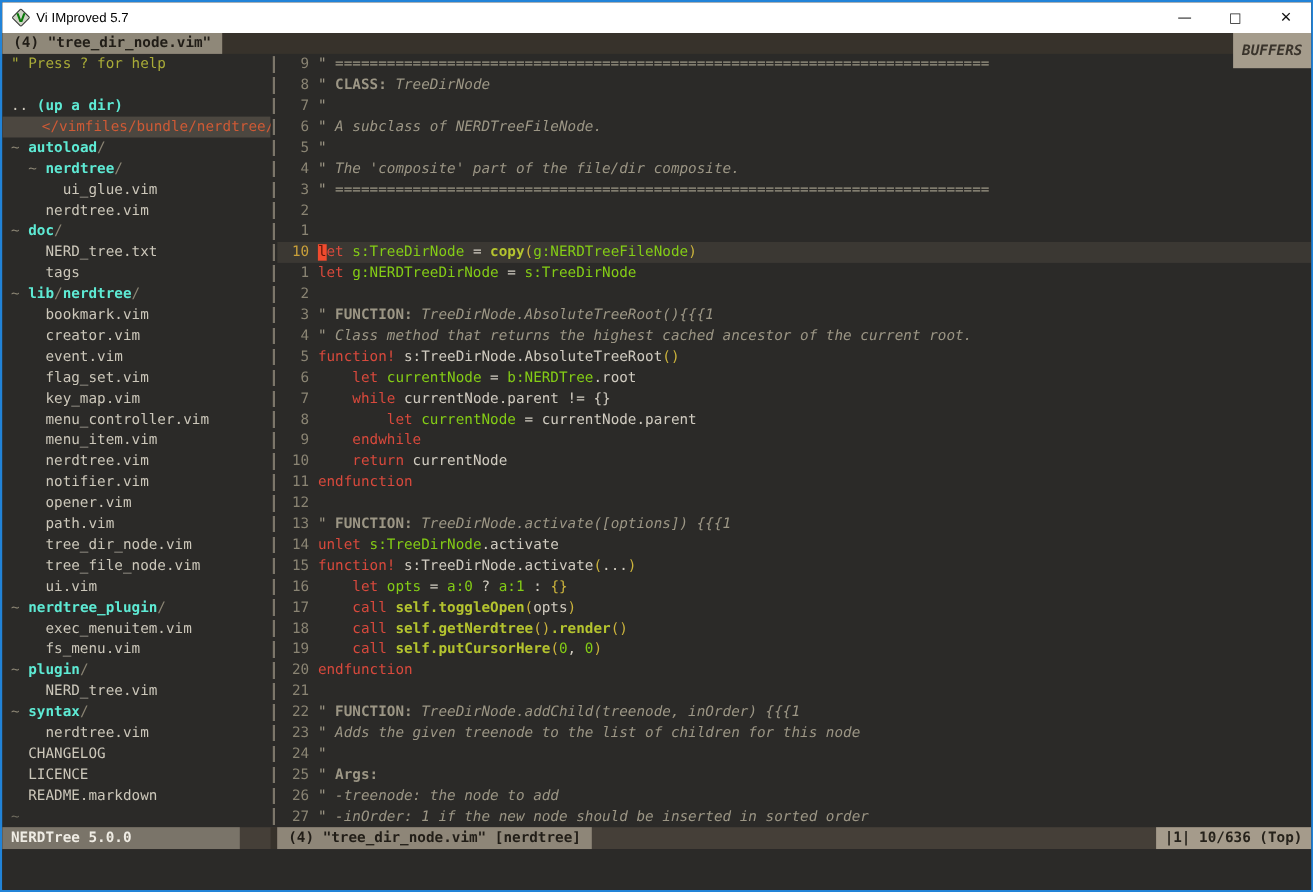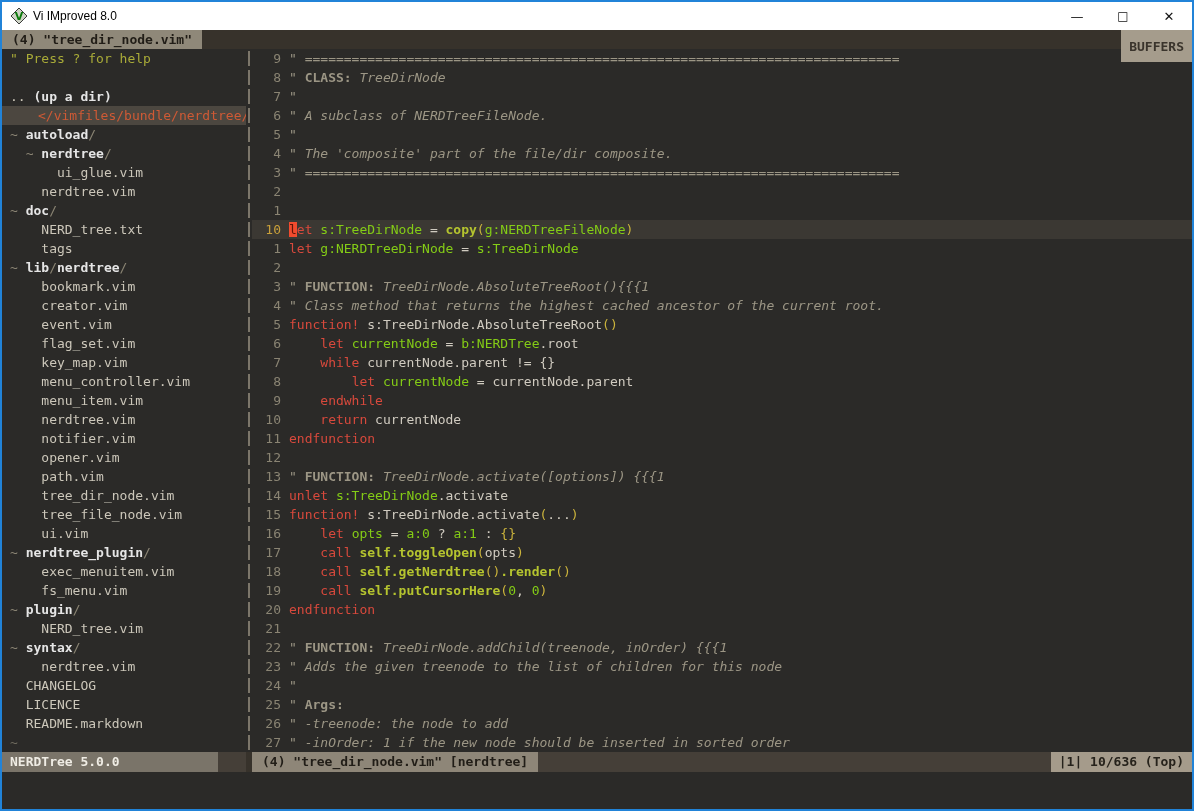--- a/index.html
+++ b/index.html
@@ -17,21 +17,21 @@
   .titlebar .title{font-family:"Liberation Sans", sans-serif;font-size:12px;color:#000;}
   .wincontrols{margin-left:auto;display:flex;height:100%;}
   .wbtn{width:46px;height:100%;display:flex;align-items:center;justify-content:center;
         font-family:"DejaVu Sans", sans-serif;font-size:13px;color:#111;cursor:default;}
   .wbtn.max{font-size:12px;}
   
   .tabline{height:19px;background:#37322b;display:flex;align-items:stretch;flex:0 0 auto;
            font-size:13px;font-weight:bold;white-space:pre;}
   .tab{background:#8f8879;color:#211d17;padding:0 10px;display:flex;align-items:center;}
   .tabfill{flex:1;}
-  .bufferslbl{background:#a59c8c;color:#3a342c;padding:16px 8px;display:flex;align-items:center;}
+  .bufferslbl{background:#a59c8c;color:#3a342c;padding:16px 8px;display:flex;align-items:center;font-style:italic;}
   
   .main{flex:0 0 auto;height:703px;display:flex;overflow:hidden;font-size:13px;line-height:19px;}
   .nerdtree{width:244px;flex:0 0 auto;overflow:hidden;white-space:pre;}
   .vsep{width:6px;flex:0 0 auto;position:relative;}
   .vsep::before{content:"";position:absolute;left:2px;top:2px;bottom:0;width:2px;
     background:repeating-linear-gradient(to bottom,#7c766a 0 15px,transparent 15px 19px);}
   .editor{flex:1;overflow:hidden;white-space:pre;}
   .trow{height:19px;padding-left:8px;}
   .treesel{background:#4c4740;padding-left:36px;}
   .erow{height:19px;display:flex;}
@@ -44,21 +44,21 @@
   .cmb{color:#9c9685;font-weight:bold;}
   .kw{color:#d8493c;}
   .id{color:#84cc16;}
   .fn{color:#b5c42f;font-weight:bold;}
   .br{color:#ccb43c;}
   .tx{color:#d0cbc0;}
   .cursor{background:#f14b2e;color:#611608;}
   
   .th{color:#a9ab38;}
   .tm{color:#8b8574;}
-  .td{color:#e5e5e5;font-weight:bold;}
+  .td{color:#5eead4;font-weight:bold;}
   .tf{color:#ccc7ba;}
   .troot{color:#cf5a35;}
   .tilde{color:#6e6a5e;}
   
   .statusrow{height:20px;flex:0 0 auto;display:flex;background:#453f38;
              font-size:13px;line-height:20px;white-space:pre;}
   .status-left{width:244px;flex:0 0 auto;display:flex;}
   .seg-nerd{background:#7a7469;color:#efece4;font-weight:bold;width:216px;padding-left:8px;box-sizing:border-box;}
   .status-vgap{width:6px;flex:0 0 auto;background:#37322b;}
   .status-main{flex:1;display:flex;align-items:stretch;}
@@ -72,21 +72,21 @@
 </head>
 <body>
 
 <div class="win">
 
   <div class="titlebar">
     <svg class="appicon" viewBox="0 0 16 16">
       <polygon points="8,0 16,8 8,16 0,8" fill="#cfd4c6" stroke="#3a3a3a" stroke-width="1"></polygon>
       <text x="8" y="12" text-anchor="middle" font-size="11" font-weight="bold" font-family="DejaVu Sans, sans-serif" fill="#0a7a0a">V</text>
     </svg>
-    <span class="title">Vi IMproved 8.0</span>
+    <span class="title">Vi IMproved 5.7</span>
     <div class="wincontrols">
       <div class="wbtn">—</div>
       <div class="wbtn max">□</div>
       <div class="wbtn">✕</div>
     </div>
   </div>
 
   <div class="tabline">
     <div class="tab">(4) "tree_dir_node.vim"</div>
     <div class="tabfill"></div>

